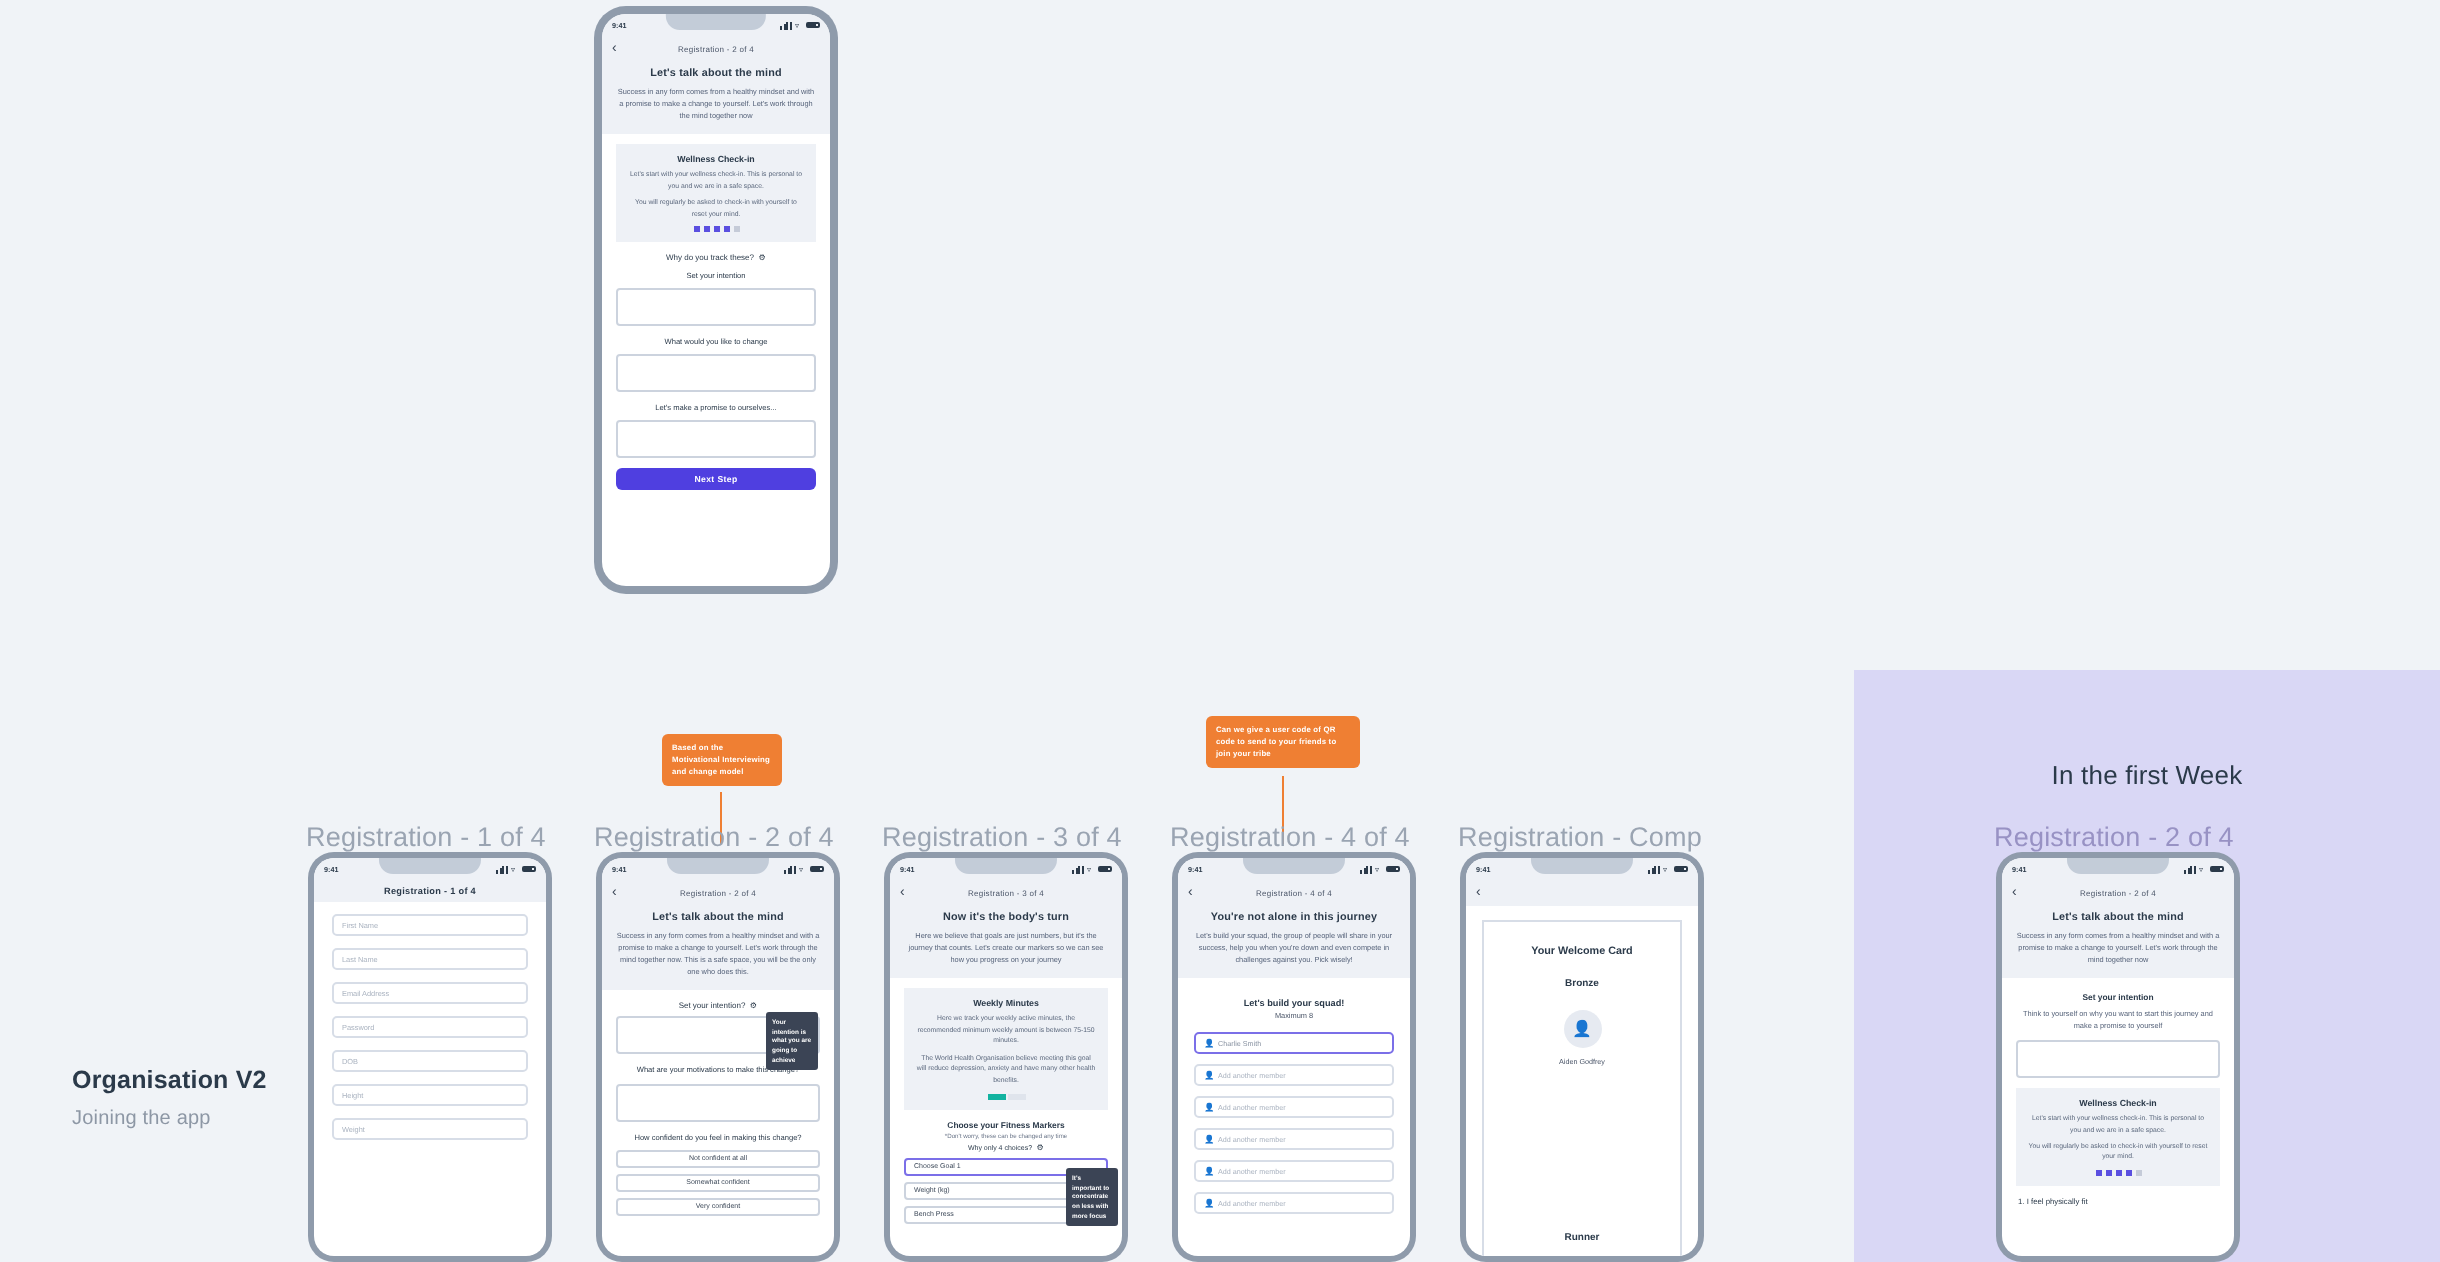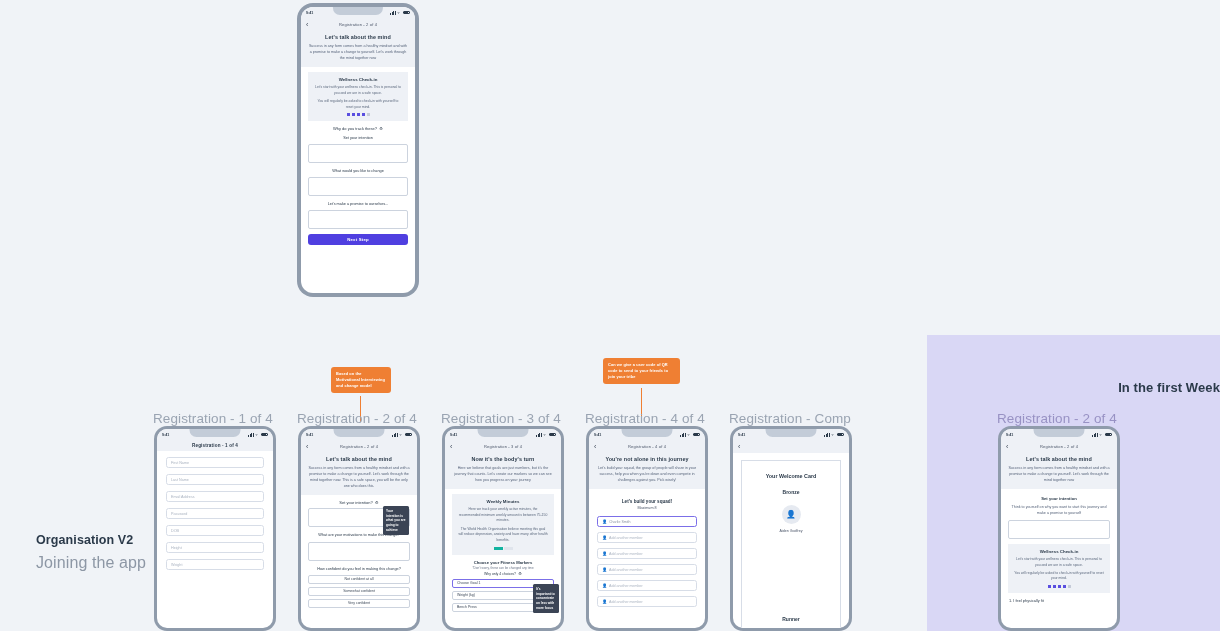--- a/index.html
+++ b/index.html
@@ -12,28 +12,28 @@
   #canvas { position: relative; width: 1220px; height: 631px; }
 
   
   .purple-panel {
     position: absolute; left: 927px; top: 335px;
     width: 293px; height: 296px;
     background: #d9d7f5;
   }
   .panel-title {
     position: absolute; left: 927px; top: 380px; width: 293px;
-    text-align: right; font-size: 13px; font-weight: bold; color: #2b3a4a;
+    text-align: center; font-size: 13px; font-weight: normal; color: #2b3a4a;
     letter-spacing: .1px;
   }
 
   
   .caption-block { position: absolute; left: 36px; top: 533px; }
   .caption-title { font-size: 12.5px; font-weight: bold; color: #2b3a4a; letter-spacing: .1px; }
-  .caption-sub { font-size: 16px; color: #8d97a5; margin-top: 7px; letter-spacing: .1px; }
+  .caption-sub { font-size: 10px; color: #8d97a5; margin-top: 7px; letter-spacing: .1px; }
 
   
   .frame-label {
     position: absolute; font-size: 13.5px; color: #9aa4b2;
     white-space: nowrap; letter-spacing: .1px;
   }
   .frame-label.violet { color: #9892c4; }
   .frame-label.clip {
     width: 122px; overflow: hidden; text-overflow: clip;
   }

